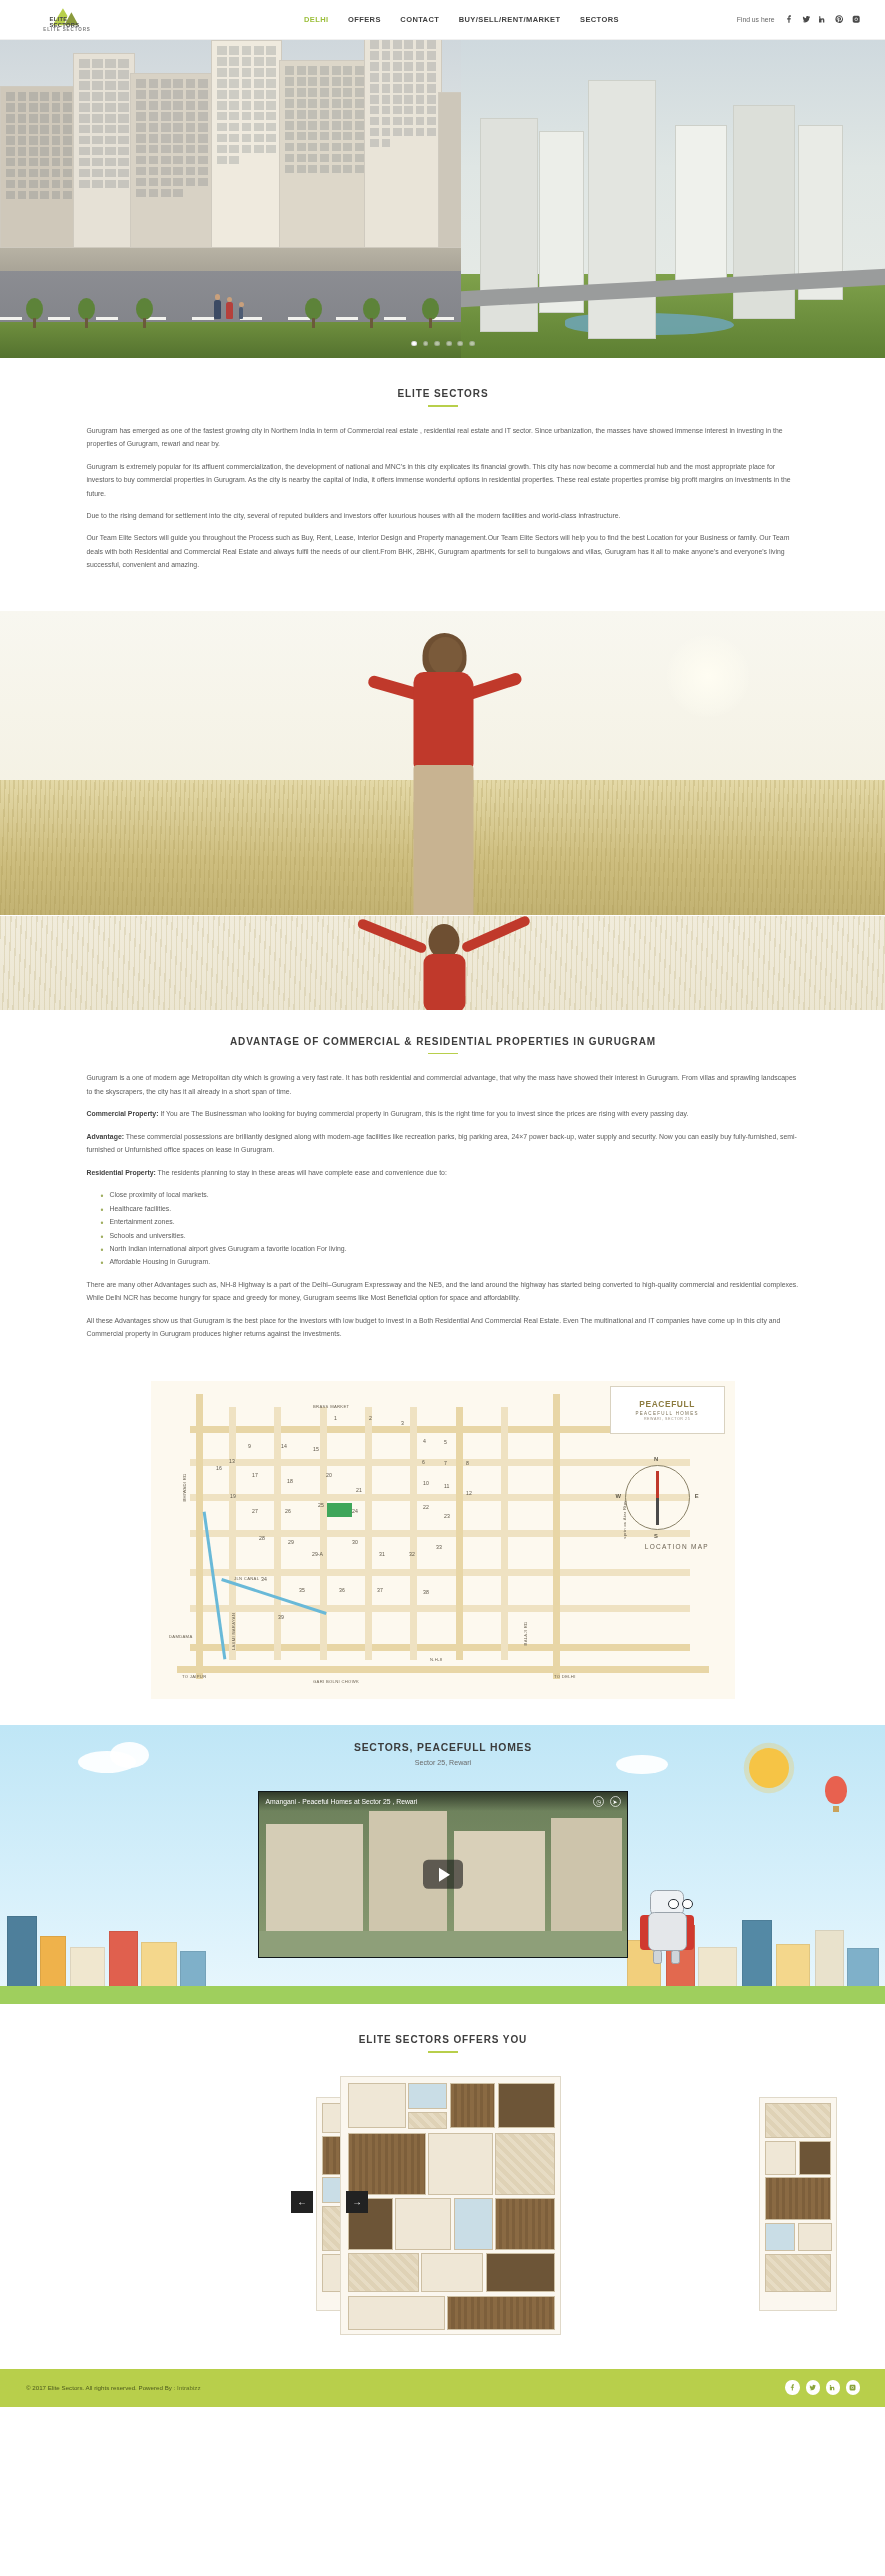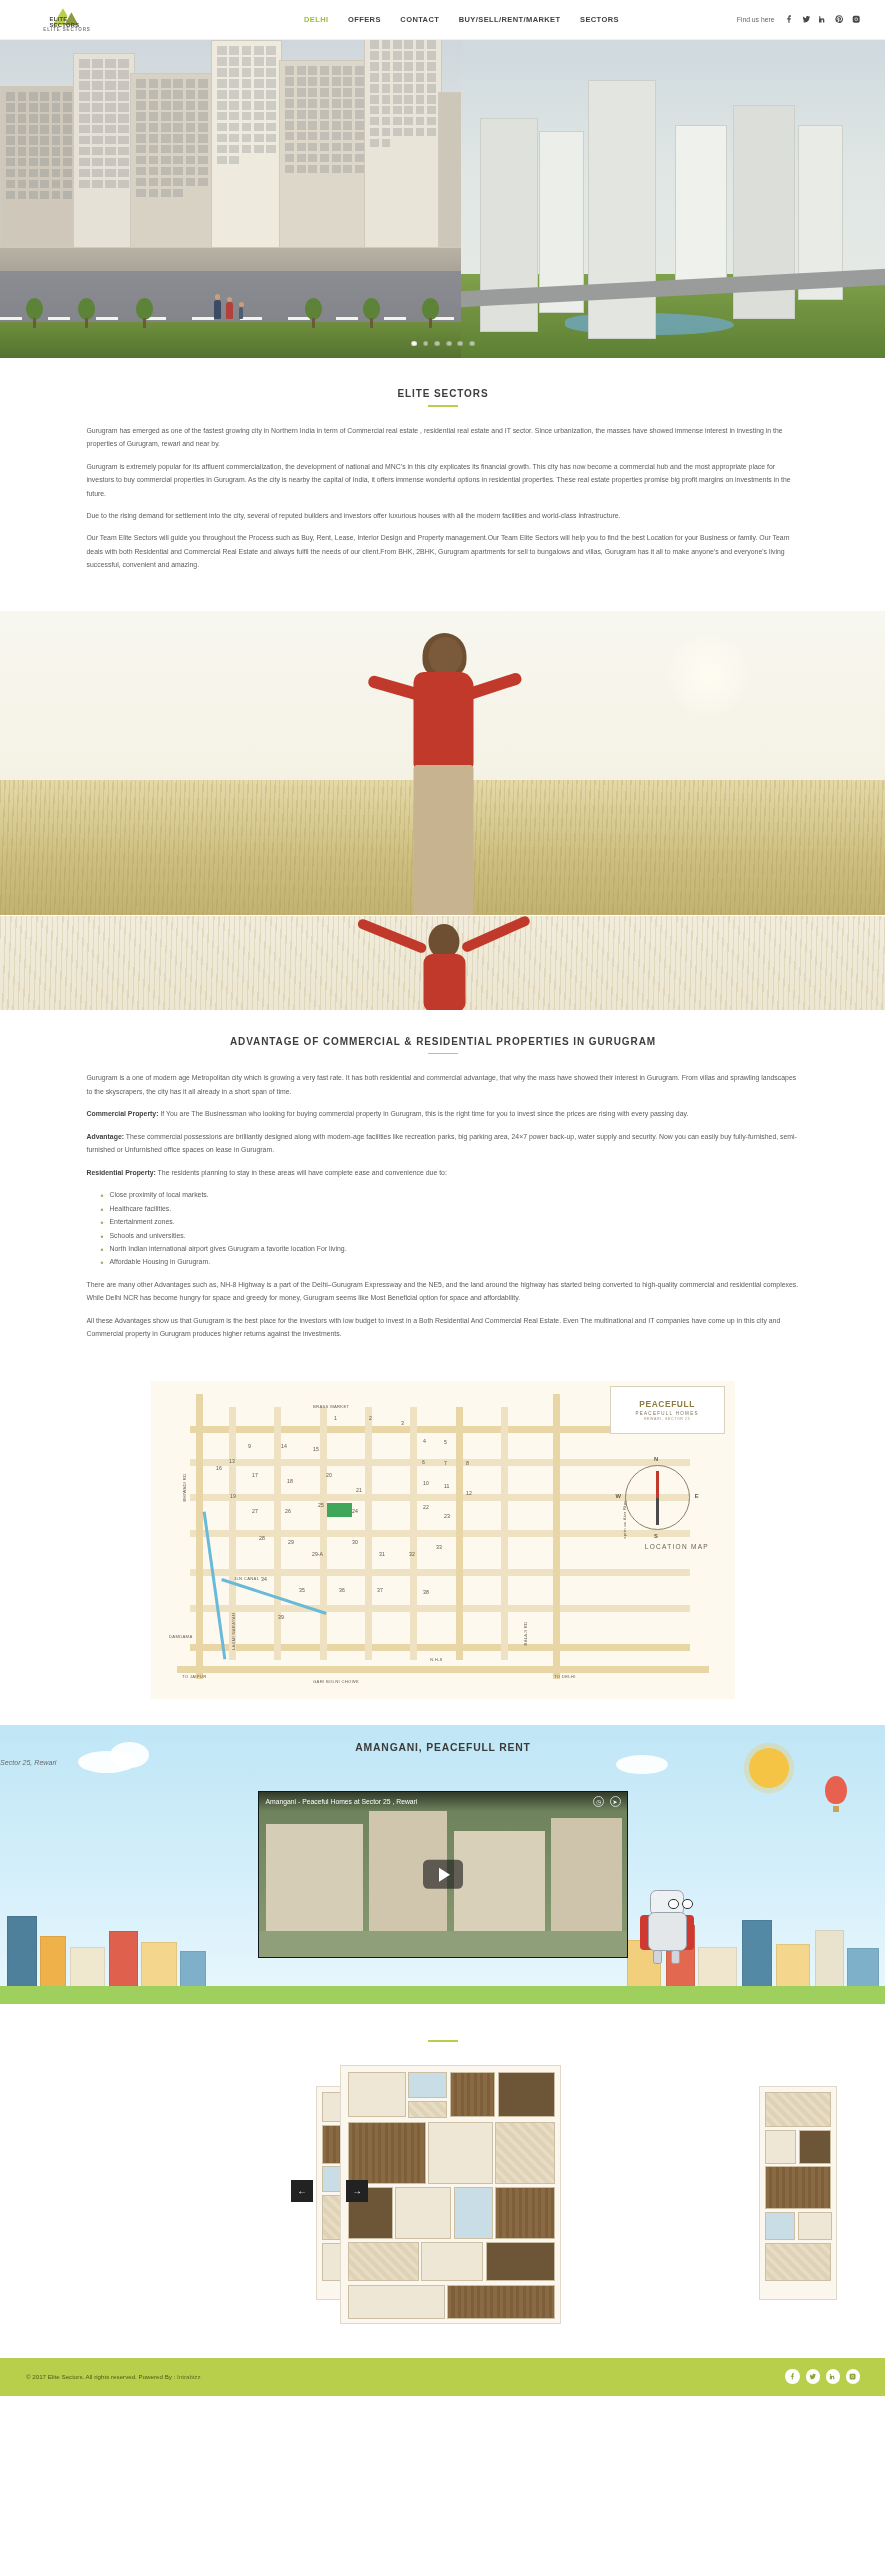--- a/index.html
+++ b/index.html
@@ -213,21 +213,21 @@
   .compass .ring { position:absolute; inset:6.5px; border:0.6px solid #8a8268; border-radius:50%; }
   .compass .n,.compass .s,.compass .e,.compass .w{position:absolute;font-size:5.8px;color:#5f5949;font-weight:bold;}
   .compass .n{top:-2.6px;left:36px}.compass .s{bottom:-2.6px;left:36px}
   .compass .e{right:-2.6px;top:34px}.compass .w{left:-2.6px;top:34px}
   .compass .needle{position:absolute;left:38px;top:11.7px;width:2.6px;height:54px;background:linear-gradient(#c0392b 50%,#4a4a4a 50%);}
   .loc-map-label{position:absolute; right: 26px; top: 162px; font-size:6.5px; letter-spacing:1.3px; color:#6b6252;}
 
   
   .amangani { position:relative; height: 279px; overflow:hidden; background: linear-gradient(#bfe6f6 0%, #d7f0fb 60%, #e9f7fd 100%); }
   .am-title { text-align:center; padding-top: 17px; font-size: 10.4px; letter-spacing:0.8px; color:#3b3b3b; font-weight:bold; position:relative; z-index:4;}
-  .am-sub { font-size: 7.1px; color:#6a6a6a; margin-top: 6.5px; font-style: italic; position:relative; z-index:4;}
+  .am-sub { text-align:center; font-size: 7.1px; color:#6a6a6a; margin-top: 6.5px; position:relative; z-index:4;}
   .cloud { position:absolute; background:#ffffff; border-radius:50%; opacity:.92;}
   .sun2 { position:absolute; right: 97px; top: 23px; width: 40px;height:40px;border-radius:50%;background:#f6c445; box-shadow:0 0 0 5.2px rgba(246,196,69,.28);}
   .balloon { position:absolute; right: 39px; top: 51px; width: 22px; height: 28.5px; background:#e8614f; border-radius:50% 50% 45% 45%; }
   .balloon:after{content:"";position:absolute;left:7.8px;bottom:-7.8px;width:6.5px;height:6.5px;background:#caa25a;}
   .city-left, .city-right { position:absolute; bottom:0; height: 97px; }
   .city-left { left:0; width: 214px; }
   .city-right { right:0; width: 272px; }
   .cb { position:absolute; bottom:17px; border:0.6px solid rgba(0,0,0,.08); }
   .ground-am { position:absolute; bottom:0; left:0; right:0; height:18px; background:#9fcf5d; }
   .video-frame {
@@ -951,21 +951,21 @@
   </div>
 </div>
 
 <div class="amangani">
   <div class="cloud" style="left:78px; top:26px; width:58px; height:22px;"></div>
   <div class="cloud" style="left:110px; top:17px; width:39px; height:26px;"></div>
   <div class="cloud" style="left:616px; top:30px; width:52px; height:19.5px;"></div>
   <div class="sun2"></div>
   <div class="balloon"></div>
 
-  <div class="am-title">AMANGANI, PEACEFULL RENT</div>
+  <div class="am-title">SECTORS, PEACEFULL HOMES</div>
   <div class="am-sub">Sector 25, Rewari</div>
 
   <div class="city-left">
     <div class="cb" style="left:6.5px; width:30px; height:71px; background:#4e7f9b;"></div>
     <div class="cb" style="left:40px; width:26px; height:51px; background:#efb24b;"></div>
     <div class="cb" style="left:70px; width:35px; height:40px; background:#f0e7cf;"></div>
     <div class="cb" style="left:109px; width:28.5px; height:56px; background:#e0604e;"></div>
     <div class="cb" style="left:141px; width:36px; height:45px; background:#f4d78c;"></div>
     <div class="cb" style="left:180px; width:26px; height:36px; background:#7fb0c9;"></div>
   </div>
@@ -1002,20 +1002,21 @@
         <div class="eye l"></div>
         <div class="eye r"></div>
       </div>
     <div class="rbody"></div>
     <div class="leg l"></div>
     <div class="leg r"></div>
   </div>
 </div>
 
 <div class="offers">
+  <div class="sec-title">ELITE SECTORS OFFERS YOU</div>
   <div class="sec-underline"></div>
 
   <div class="fp-stage">
     <div class="fp left">
       <div class="fp-room" style="left:5.2px;top:5.2px;width:32px;height:30px;"></div>
       <div class="fp-room tile" style="left:40px;top:5.2px;width:31px;height:30px;"></div>
       <div class="fp-room wood" style="left:5.2px;top:38px;width:66px;height:39px;"></div>
       <div class="fp-room blue" style="left:5.2px;top:79px;width:30px;height:26px;"></div>
       <div class="fp-room" style="left:38px;top:79px;width:34px;height:26px;"></div>
       <div class="fp-room tile" style="left:5.2px;top:108px;width:66px;height:45px;"></div>

